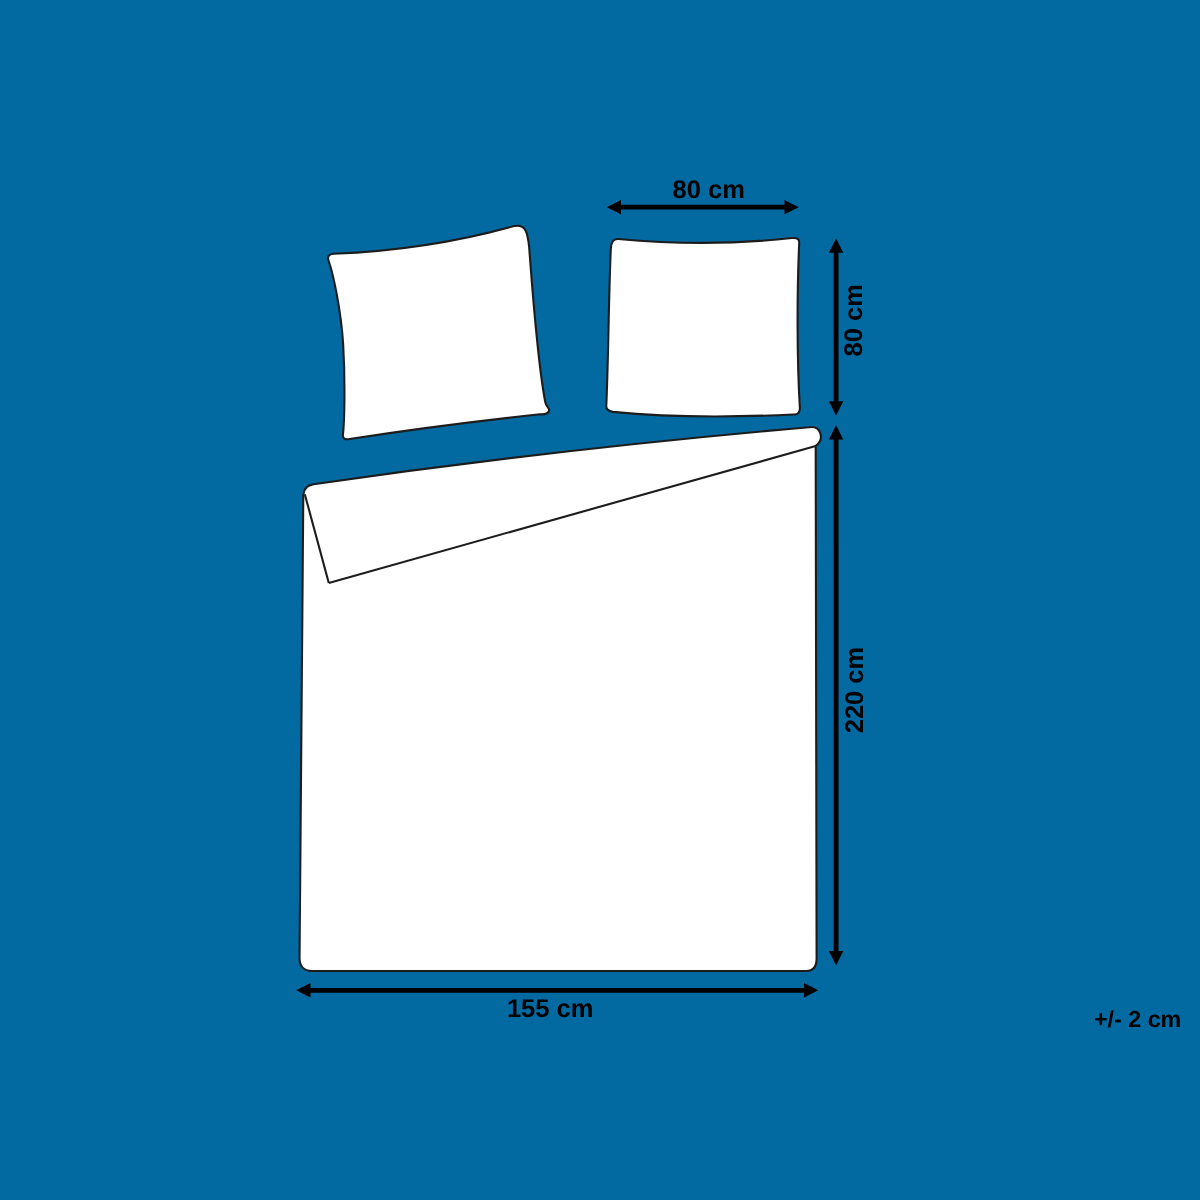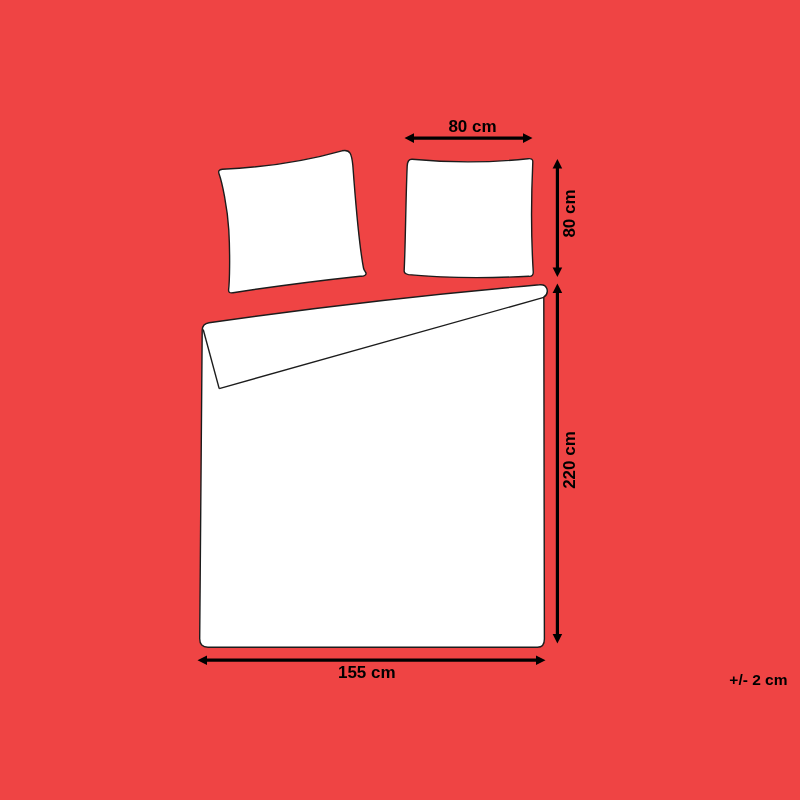--- a/index.html
+++ b/index.html
@@ -1,16 +1,16 @@
 <!DOCTYPE html>
 <html><head>
 <meta charset="utf-8">
 <style>
   html,body{margin:0;padding:0;background:#ffffff;}
-  #stage{position:relative;width:800px;height:800px;background:#ef4444;overflow:hidden;}
+  #stage{position:relative;width:800px;height:800px;background:#0369a1;overflow:hidden;}
   svg{position:absolute;left:0;top:0;}
   text{font-family:"Liberation Sans",sans-serif;font-weight:bold;fill:#000000;}
 </style>
 </head>
 <body>
 <div id="stage">
 <svg width="800" height="800" viewBox="0 0 800 800">
 
   <g fill="#ffffff" stroke="#1c1c1c" stroke-width="1.4" stroke-linejoin="round">
     <path d="M 219.1,174

